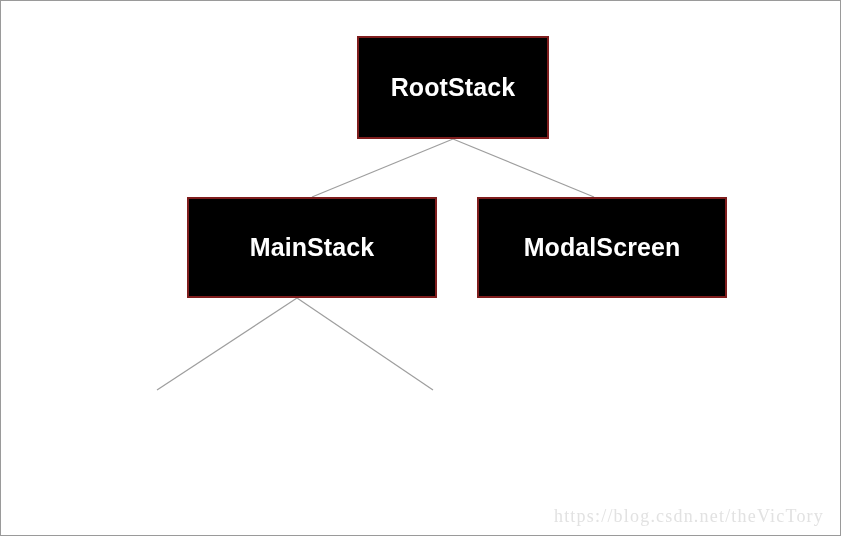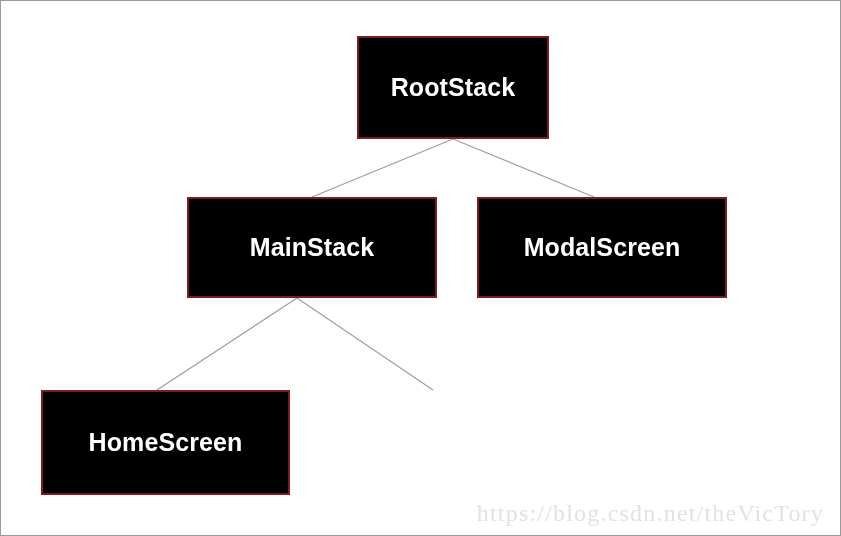--- a/index.html
+++ b/index.html
@@ -50,21 +50,21 @@
   #node-modalscreen  { left: 476px; top: 196px; width: 250px; height: 101px; text-align: center; }
   #node-homescreen   { left: 40px;  top: 389px; width: 249px; height: 105px; }
   #node-detailsscreen{ left: 330px; top: 389px; width: 249px; height: 105px; }
 
   #watermark {
     position: absolute;
     right: 16px;
     bottom: 8px;
     color: #e2e2e2;
     font-family: "Liberation Serif", serif;
-    font-size: 24px;
+    font-size: 18px;
     letter-spacing: 1.2px;
     white-space: nowrap;
     z-index: 3;
   }
 </style>
 </head>
 <body>
 
 <div id="canvas">
 
@@ -82,20 +82,17 @@
   </div>
 
   <div class="node" id="node-mainstack">
     <span class="node-label">MainStack</span>
   </div>
 
   <div class="node" id="node-modalscreen">
     <span class="node-label">ModalScreen</span>
   </div>
 
-  <div class="node" id="node-homescreen">
-    <span class="node-label">HomeScreen</span>
-  </div>
 
 
   <div id="watermark">https://blog.csdn.net/theVicTory</div>
 
 </div>
 
 </body></html>

